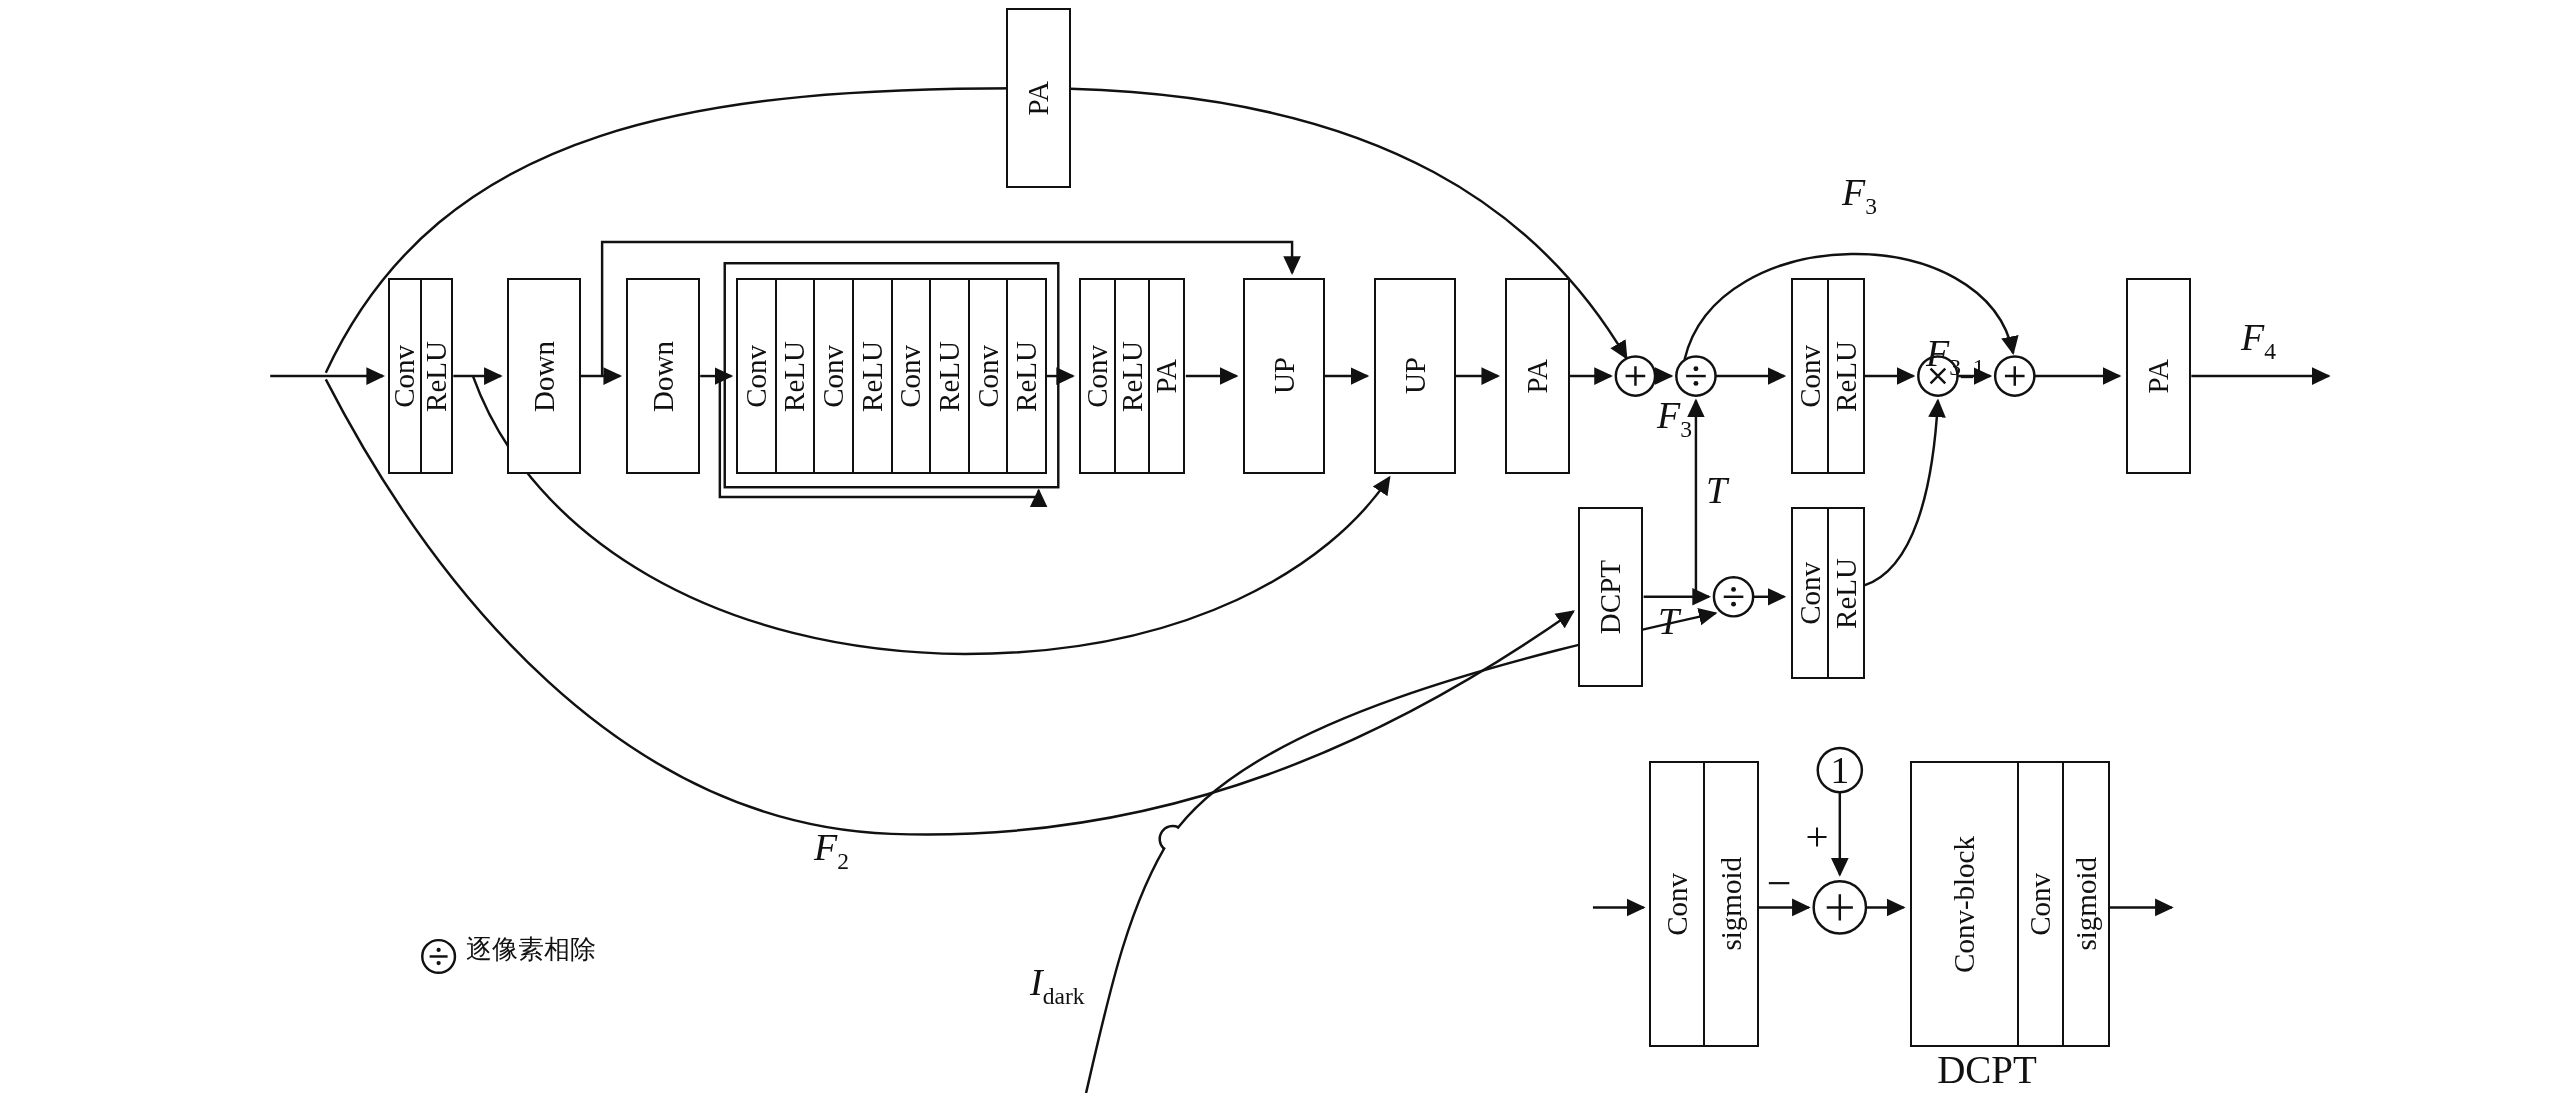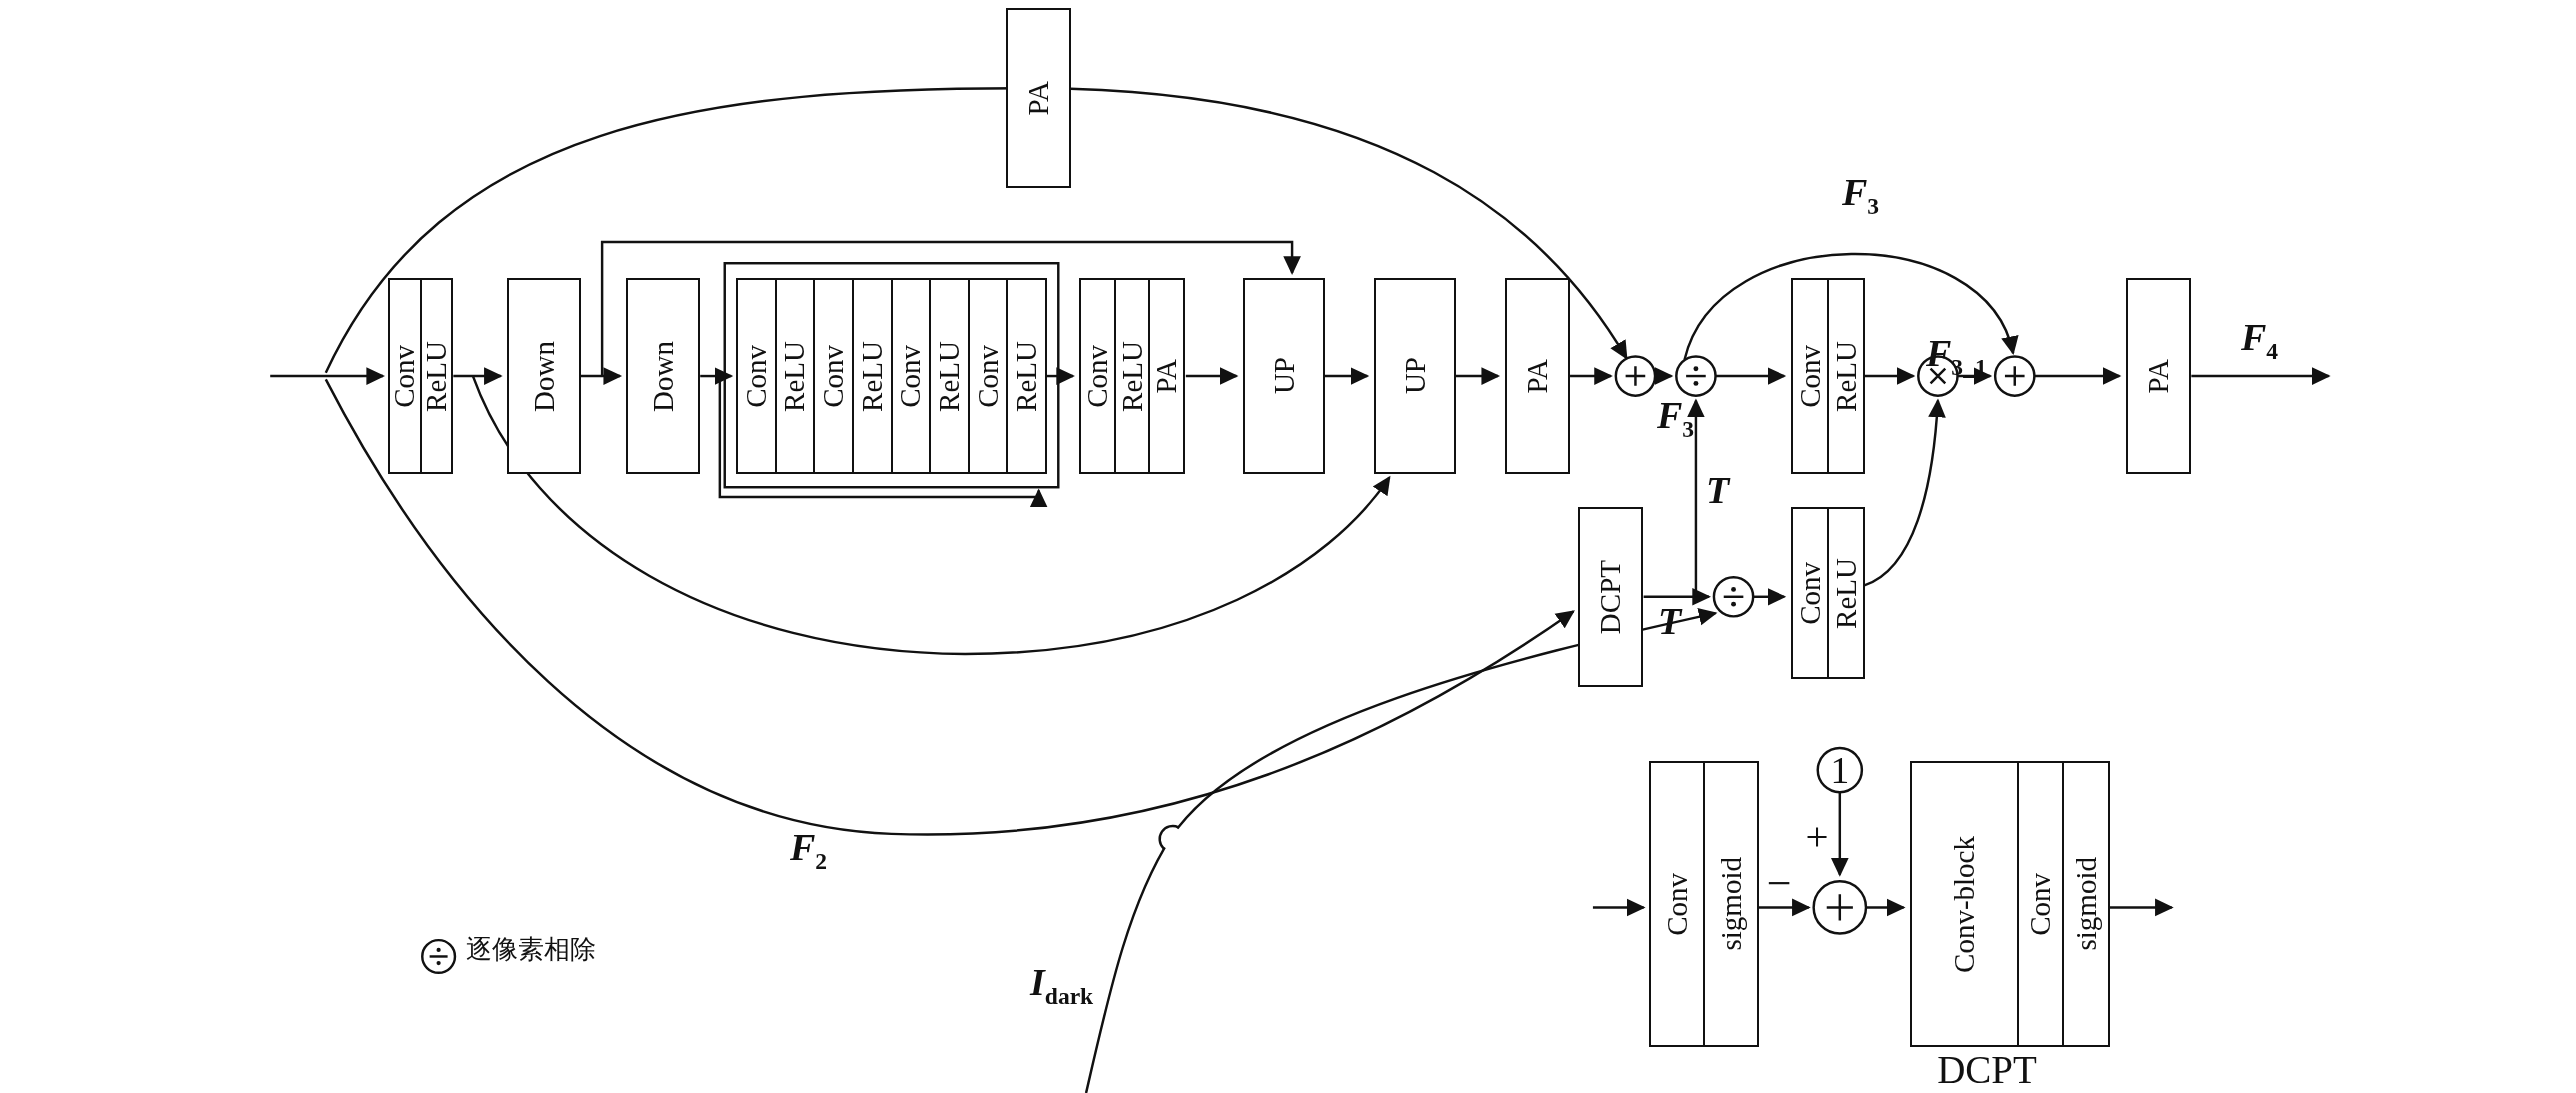--- a/index.html
+++ b/index.html
@@ -6,21 +6,21 @@
   html,body{margin:0;padding:0;background:#fff;}
   .canvas{position:relative;width:2576px;height:1093px;background:#ffffff;
           font-family:"Liberation Serif",serif;color:#111;overflow:hidden;}
   .wires{position:absolute;left:0;top:0;}
   .box{position:absolute;display:flex;border:2.5px solid #111;background:#fff;}
   .col{flex:1 1 0;display:flex;align-items:center;justify-content:center;
        border-left:2.5px solid #111;overflow:hidden;}
   .col:first-child{border-left:none;}
   .vtext{writing-mode:vertical-rl;transform:rotate(180deg);font-size:29px;
          line-height:1;white-space:nowrap;}
-  .sig{position:absolute;font-size:38px;font-weight:bold;font-style:italic;line-height:1;}
+  .sig{position:absolute;font-size:38px;font-weight:normal;font-style:italic;line-height:1;}
   .sig sub{font-style:normal;font-size:0.62em;}
   .caption{position:absolute;font-size:26px;line-height:1;}
   .dcpt-cap{position:absolute;font-size:39px;line-height:1;width:164px;text-align:center;}
 </style>
 </head>
 <body>
 
 <div class="canvas">
 
   <svg class="wires" width="2576" height="1093" viewBox="0 0 3150 1337">
@@ -252,21 +252,21 @@
         <span class="vtext">Conv-block</span>
       </div>
     <div class="col">
         <span class="vtext">Conv</span>
       </div>
     <div class="col">
         <span class="vtext">sigmoid</span>
       </div>
   </div>
 
-  <div class="sig" style="left:790px;top:828px">
+  <div class="sig" style="left:814px;top:828px">
     <span>F</span><sub>2</sub>
   </div>
 
   <div class="sig" style="left:1657px;top:396px">
     <span>F</span><sub>3</sub>
   </div>
 
   <div class="sig" style="left:1842px;top:173px">
     <span>F</span><sub>3</sub>
   </div>

